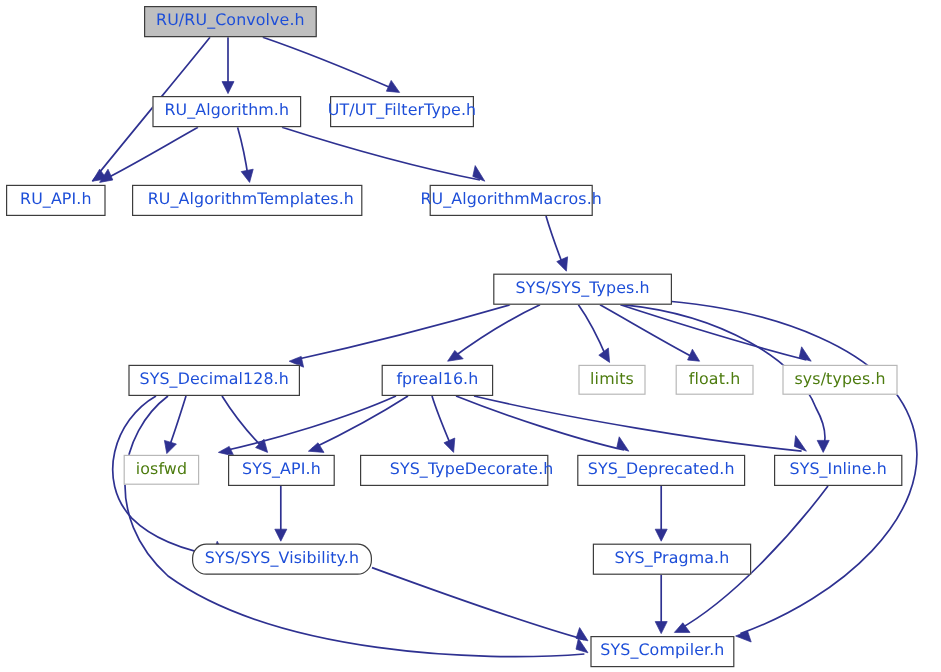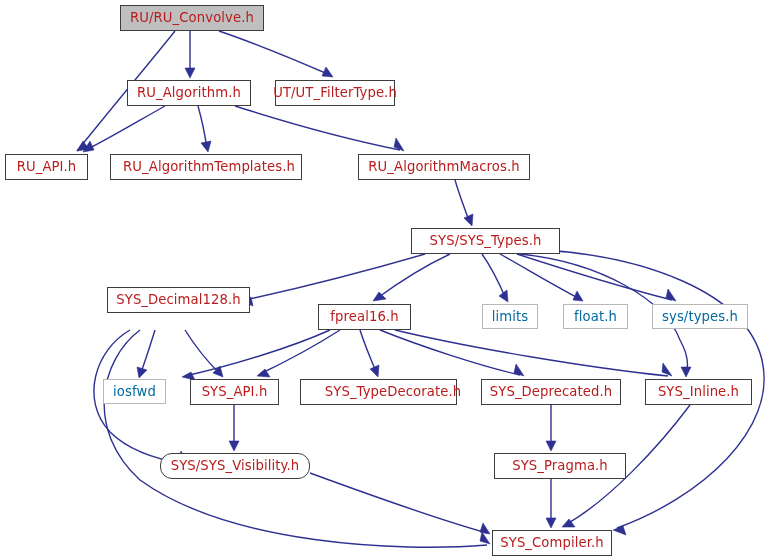--- a/index.html
+++ b/index.html
@@ -33,33 +33,33 @@
     stroke-width: 0.6;
   }
   .node {
     position: absolute;
     box-sizing: border-box;
     display: flex;
     align-items: center;
     justify-content: center;
     background: #ffffff;
     border: 1.6px solid #3d3d3d;
-    color: #b91c1c;
+    color: #1d4ed8;
     font-size: 13.2px;
     line-height: 1;
     white-space: nowrap;
     letter-spacing: 0.1px;
   }
   .node.root {
     background: #bfbfbf;
     border-color: #3d3d3d;
   }
   .node.system {
     border: 1.2px solid #b8b8b8;
-    color: #0369a1;
+    color: #4d7c0f;
   }
   .node-label {
     display: block;
     padding: 0 6px;
     pointer-events: none;
   }
 </style>
 </head>
 <body>
 
@@ -133,27 +133,27 @@
       </div>
       <div class="node" style="left: 275px; top: 80px; width: 120px; height: 26px;">
         <span class="node-label">UT/UT_FilterType.h</span>
       </div>
       <div class="node" style="left: 5px; top: 154px; width: 83px; height: 26px;">
         <span class="node-label">RU_API.h</span>
       </div>
       <div class="node" style="left: 110px; top: 154px; width: 192px; height: 26px; justify-content: flex-end;">
         <span class="node-label">RU_AlgorithmTemplates.h</span>
       </div>
-      <div class="node" style="left: 358px; top: 154px; width: 172px; height: 26px;">
+      <div class="node" style="left: 358px; top: 154px; width: 136px; height: 26px;">
         <span class="node-label">RU_AlgorithmMacros.h</span>
       </div>
       <div class="node" style="left: 411px; top: 228px; width: 149px; height: 26px;">
         <span class="node-label">SYS/SYS_Types.h</span>
       </div>
-      <div class="node" style="left: 107px; top: 287px; width: 143px; height: 26px;">
+      <div class="node" style="left: 107px; top: 304px; width: 143px; height: 26px;">
         <span class="node-label">SYS_Decimal128.h</span>
       </div>
       <div class="node" style="left: 318px; top: 304px; width: 93px; height: 26px;">
         <span class="node-label">fpreal16.h</span>
       </div>
       <div class="node system" style="left: 482px; top: 304px; width: 56px; height: 25px;">
         <span class="node-label">limits</span>
       </div>
       <div class="node system" style="left: 563px; top: 304px; width: 65px; height: 25px;">
         <span class="node-label">float.h</span>

